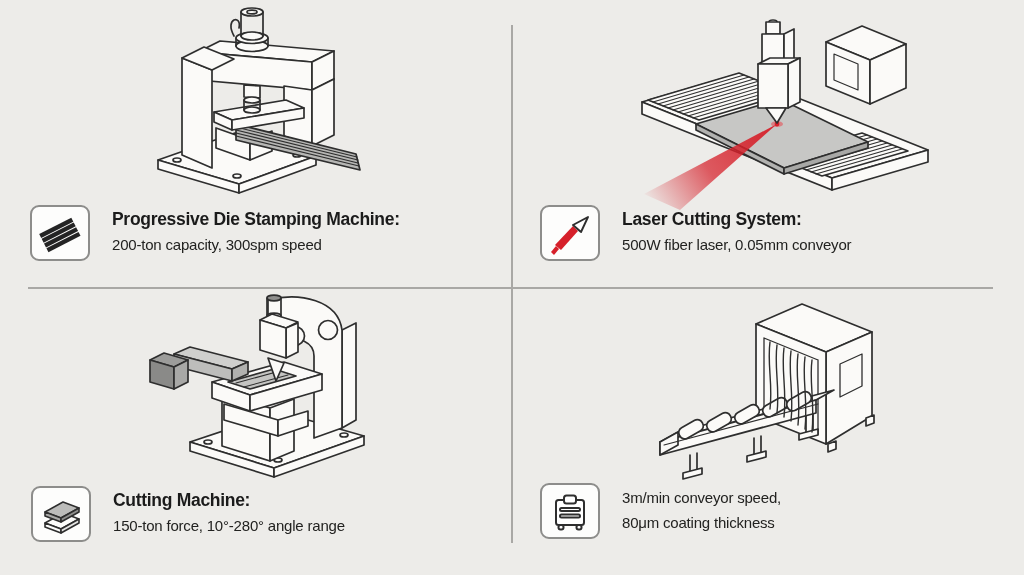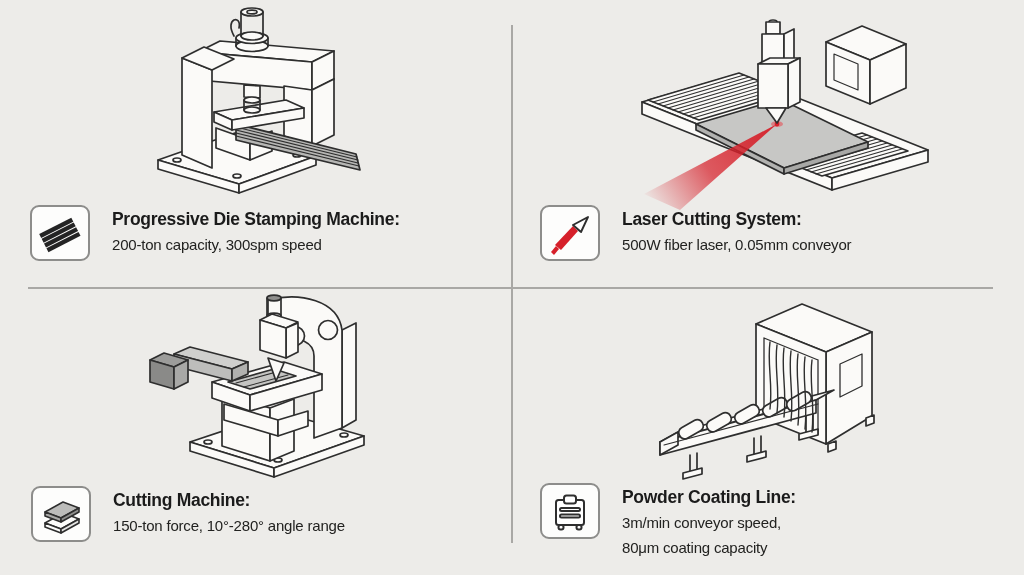--- a/index.html
+++ b/index.html
@@ -288,19 +288,18 @@
           <rect x="8" y="11" width="28" height="25" rx="2.5"></rect>
           <rect x="16" y="6.5" width="12" height="8" rx="2.5"></rect>
           <rect x="12" y="19" width="20" height="3" rx="1.5"></rect>
           <rect x="12" y="25.5" width="20" height="3" rx="1.5"></rect>
           <rect x="10.5" y="36" width="5" height="4.5" rx="2"></rect>
           <rect x="28.5" y="36" width="5" height="4.5" rx="2"></rect>
         </g>
       </svg>
     </div>
     <div class="label-text">
-      <div class="label-title">Powder Coating Line:</div>
       <div class="label-spec">3m/min conveyor speed,</div>
-      <div class="label-spec">80μm coating capacity</div>
+      <div class="label-spec">80μm coating thickness</div>
     </div>
   </div>
 
 </div>
 
 </body></html>

